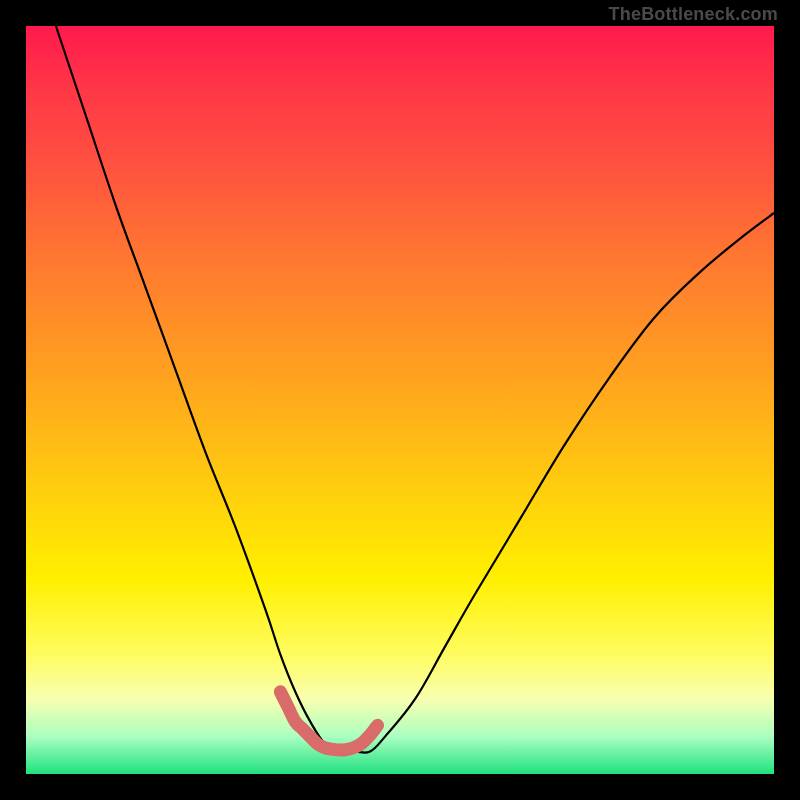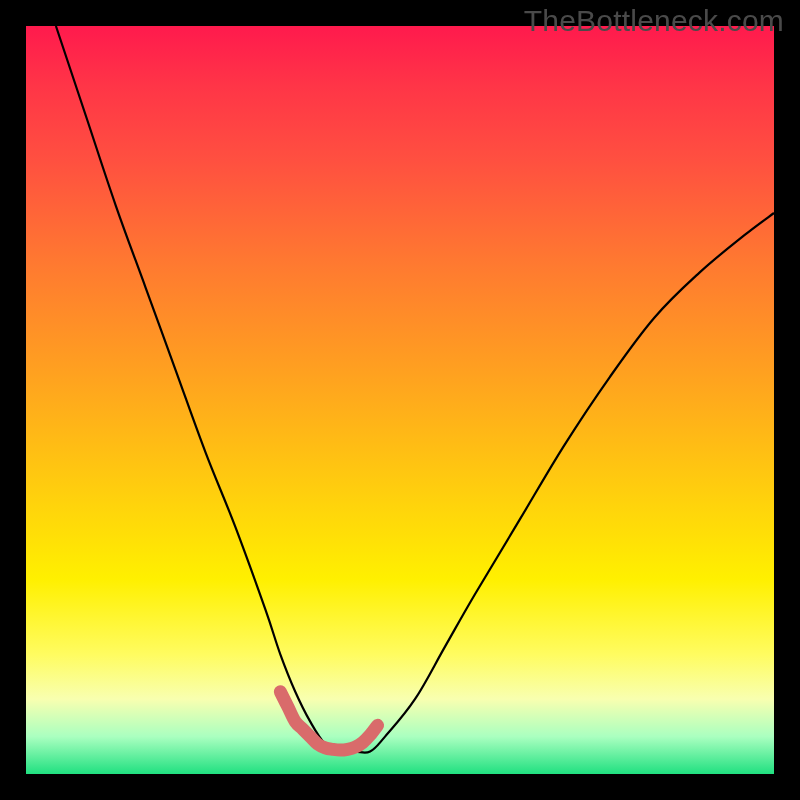--- a/index.html
+++ b/index.html
@@ -26,23 +26,23 @@
       #ffc810 60%,
       #fff000 74%,
       #fffc60 84%,
       #f8ffb0 90%,
       #aaffc0 95%,
       #20e080 100%);
   }
   .watermark {
     position: absolute;
     top: 4px;
-    right: 16px;
-    font-size: 30px;
-    font-weight: 400;
+    right: 22px;
+    font-size: 18px;
+    font-weight: 700;
     color: #4a4a4a;
     letter-spacing: 0.2px;
     z-index: 10;
   }
   svg.curve {
     position: absolute;
     left: 0;
     top: 0;
     width: 748px;
     height: 748px;

